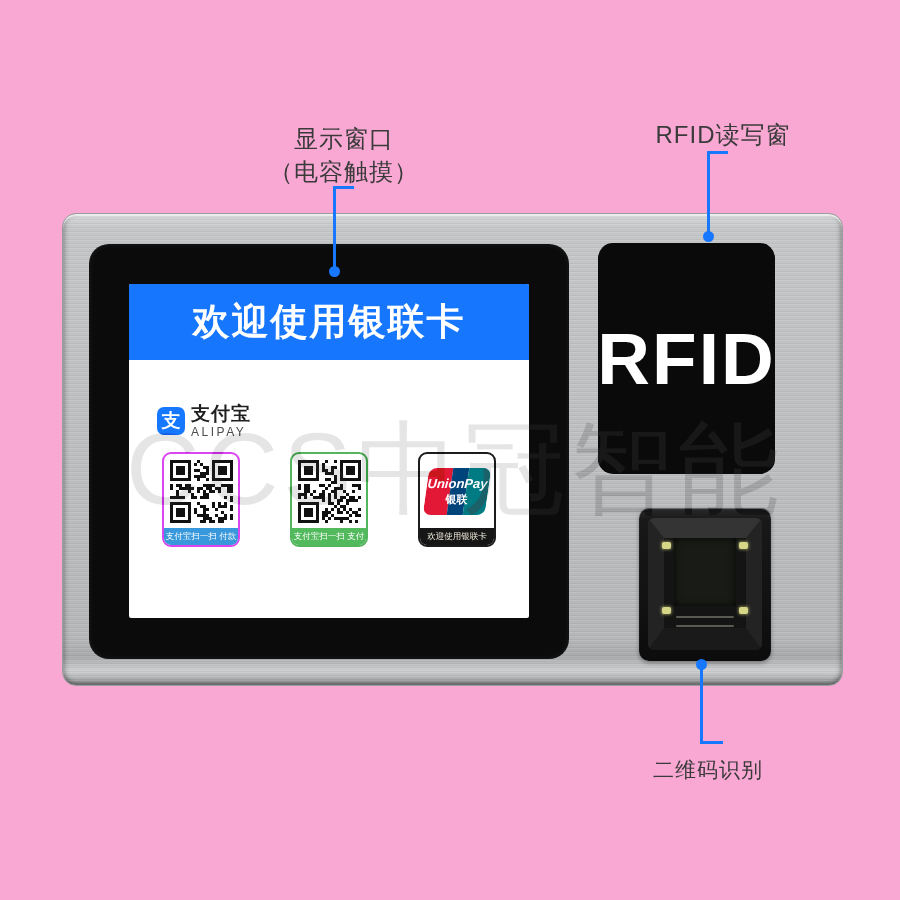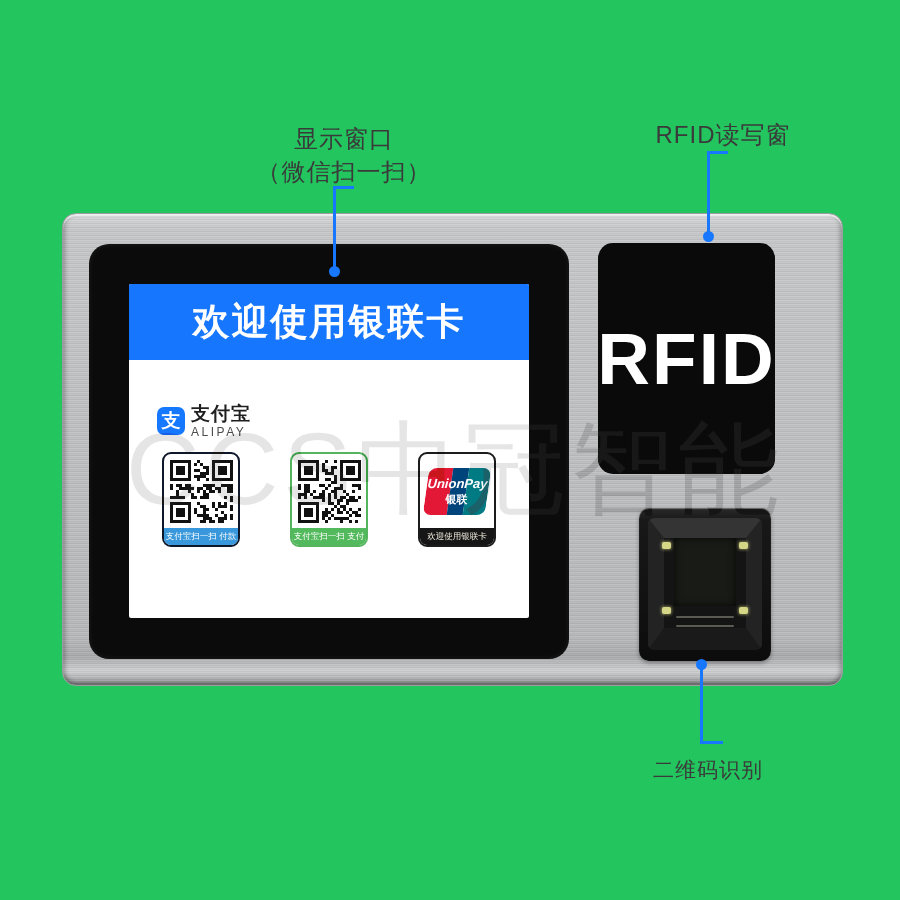--- a/index.html
+++ b/index.html
@@ -1,16 +1,16 @@
 <!DOCTYPE html>
 <html><head>
 <meta charset="utf-8">
 <style>
   html,body{margin:0;padding:0;background:#ffffff;}
-  .page{position:relative;width:900px;height:900px;background:#22c55e;overflow:hidden;
+  .page{position:relative;width:900px;height:900px;background:#f9a8d4;overflow:hidden;
         font-family:"Liberation Sans","DejaVu Sans",sans-serif;}
 
   
   .ann{position:absolute;color:#3a3a3a;font-size:24px;line-height:33px;text-align:center;
        letter-spacing:1px;}
   .ann-display{left:244px;top:122px;width:200px;}
   .ann-rfid{left:613px;top:118px;width:220px;}
   .ann-qr{left:608px;top:753px;width:200px;font-size:21px;}
 
   .callout{position:absolute;background:#1778ff;z-index:60;}
@@ -49,21 +49,21 @@
           border-left:4px solid #fff;border-bottom:4px solid #fff;transform:rotate(-48deg);border-radius:1px;}
   .pay-title-only{font-size:21px;font-weight:700;color:#141414;letter-spacing:1px;}
 
   .qr-row{position:absolute;left:0;top:168px;width:100%;display:flex;justify-content:space-between;
           padding:0 33px;box-sizing:border-box;}
   .qr-card{width:78px;height:95px;border-radius:9px;background:#ffffff;display:flex;
            flex-direction:column;overflow:hidden;box-sizing:border-box;}
   .qr-card .qr-box{flex:1;display:flex;align-items:center;justify-content:center;}
   .qr-card .qr-footer{height:17px;display:flex;align-items:center;justify-content:center;
            color:#ffffff;font-size:8.5px;white-space:nowrap;letter-spacing:0;}
-  .card-alipay{border:2px solid #0f172a;}
+  .card-alipay{border:2px solid #d946ef;}
   .card-alipay .qr-footer{background:#3898db;}
   .card-wechat{border:2px solid #55b45e;}
   .card-wechat .qr-footer{background:#52b95c;}
   .card-union{border:2px solid #1c1c1c;}
   .card-union .qr-footer{background:#161616;color:#f3efdf;}
 
   
   .up-logo{position:relative;width:62px;height:47px;transform:skewX(-8deg);border-radius:8px;
            overflow:hidden;box-shadow:0 0 0 1.5px #ffffff inset;display:flex;}
   .up-logo i{display:block;height:100%;}
@@ -104,21 +104,21 @@
 
   .qr-svg{display:block;}
 </style>
 </head>
 <body>
 
 <div class="page">
 
   <div class="ann ann-display">
     <div>显示窗口</div>
-    <div>（微信扫一扫）</div>
+    <div>（电容触摸）</div>
   </div>
   <div class="callout" style="left:333px;top:186px;width:21px;height:3px;"></div>
   <div class="callout" style="left:333px;top:186px;width:3px;height:84px;"></div>
   <div class="dot" style="left:329px;top:266px;"></div>
 
   <div class="ann ann-rfid">
     <div>RFID读写窗</div>
   </div>
   <div class="callout" style="left:707px;top:151px;width:21px;height:3px;"></div>
   <div class="callout" style="left:707px;top:151px;width:3px;height:84px;"></div>

